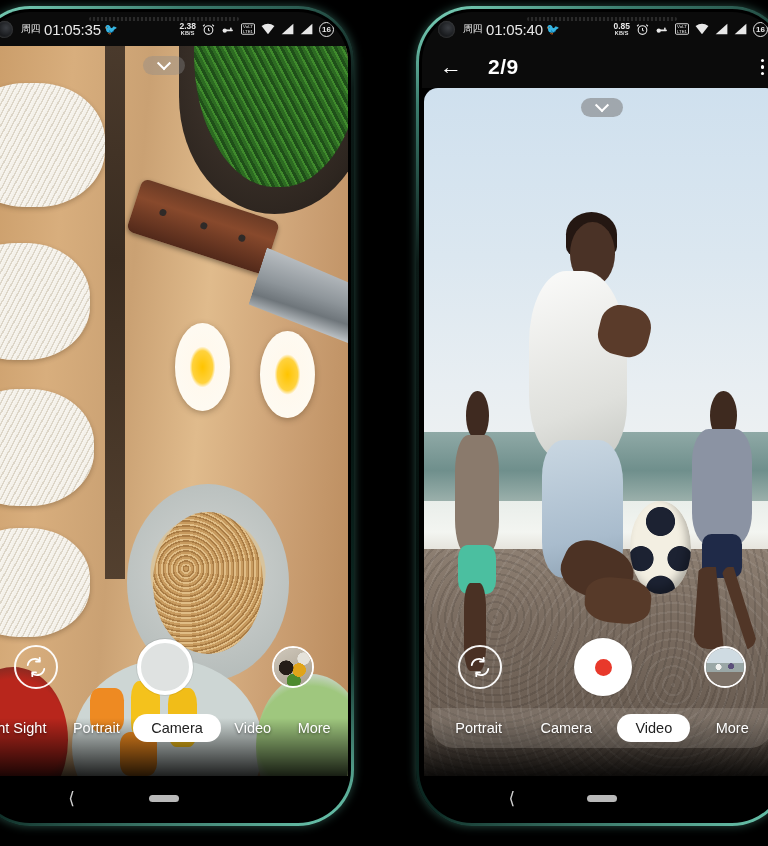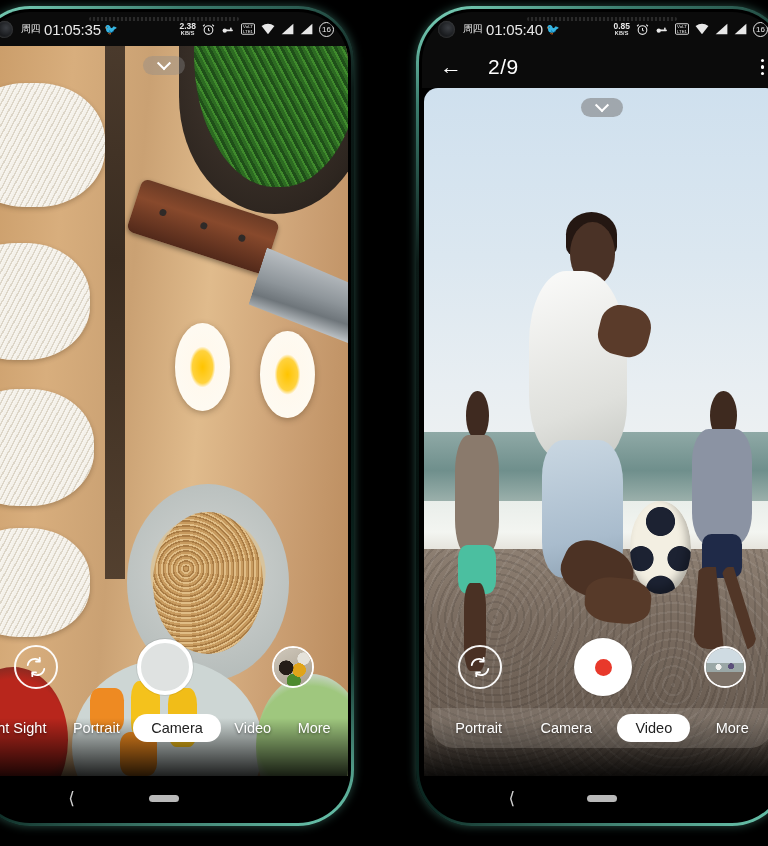--- a/index.html
+++ b/index.html
@@ -95,35 +95,35 @@
   .netspeed { display:flex; flex-direction:column; align-items:center; line-height:1; }
   .netspeed .n1 { font-size: 8.5px; font-weight: bold; }
   .netspeed .n2 { font-size: 5.5px; font-weight: bold; letter-spacing:.2px; }
   .ic { display:flex; align-items:center; }
   .batt {
     width: 15px; height: 15px;
     border: 1.3px solid #e8e8e8;
     border-radius: 50%;
     font-size: 8px;
     display:flex; align-items:center; justify-content:center;
-    font-weight: 400;
+    font-weight: 700;
   }
 
   
   .appbar {
     flex: 0 0 42px;
     background: #0b0b0b;
     display: flex;
     align-items: center;
     padding: 0 18px;
     color: #fff;
     z-index: 9;
   }
   .appbar .back { font-size: 22px; line-height:1; cursor:pointer; }
-  .appbar .title { margin-left: 26px; font-size: 21px; font-weight: 400; letter-spacing:.5px; }
+  .appbar .title { margin-left: 26px; font-size: 21px; font-weight: 700; letter-spacing:.5px; }
   .appbar .kebab { margin-left:auto; display:flex; flex-direction:column; gap:3px; }
   .appbar .kebab i { width:3.5px; height:3.5px; border-radius:50%; background:#fff; display:block; }
 
   
   .viewfinder {
     position: relative;
     flex: 1 1 auto;
     overflow: hidden;
     border-radius: 0;
   }

